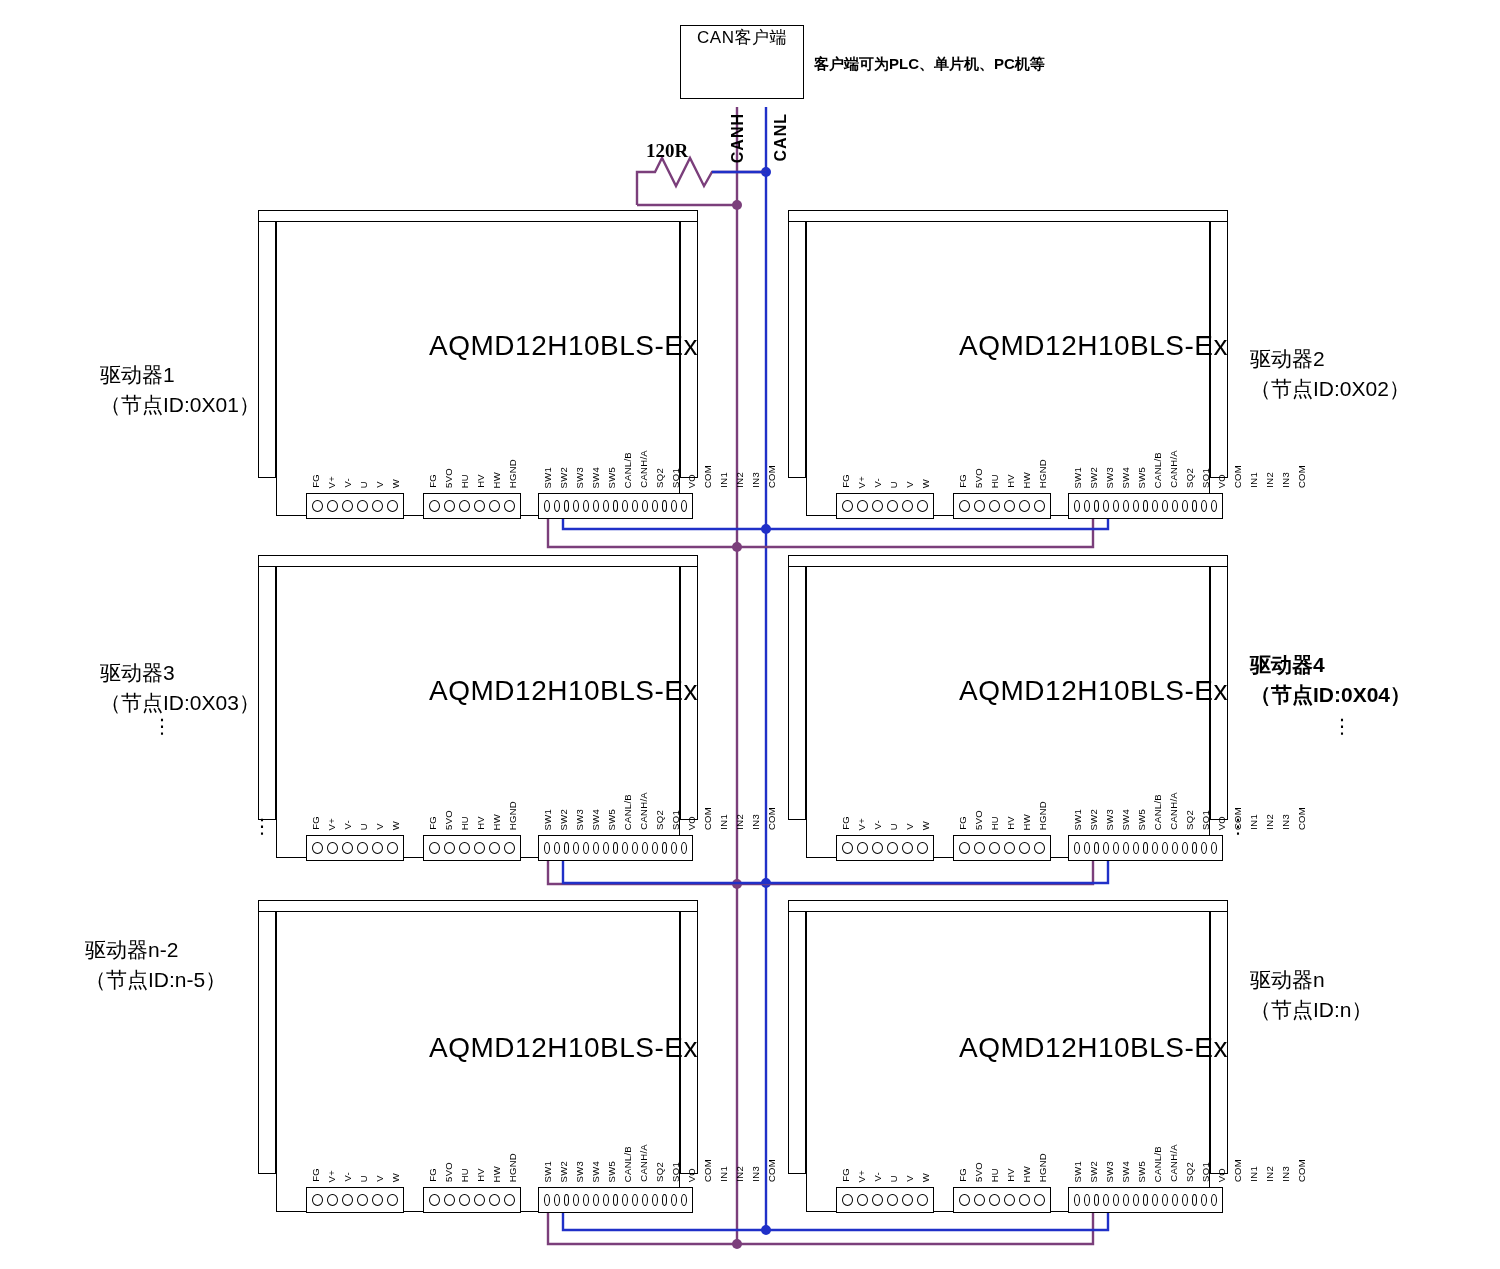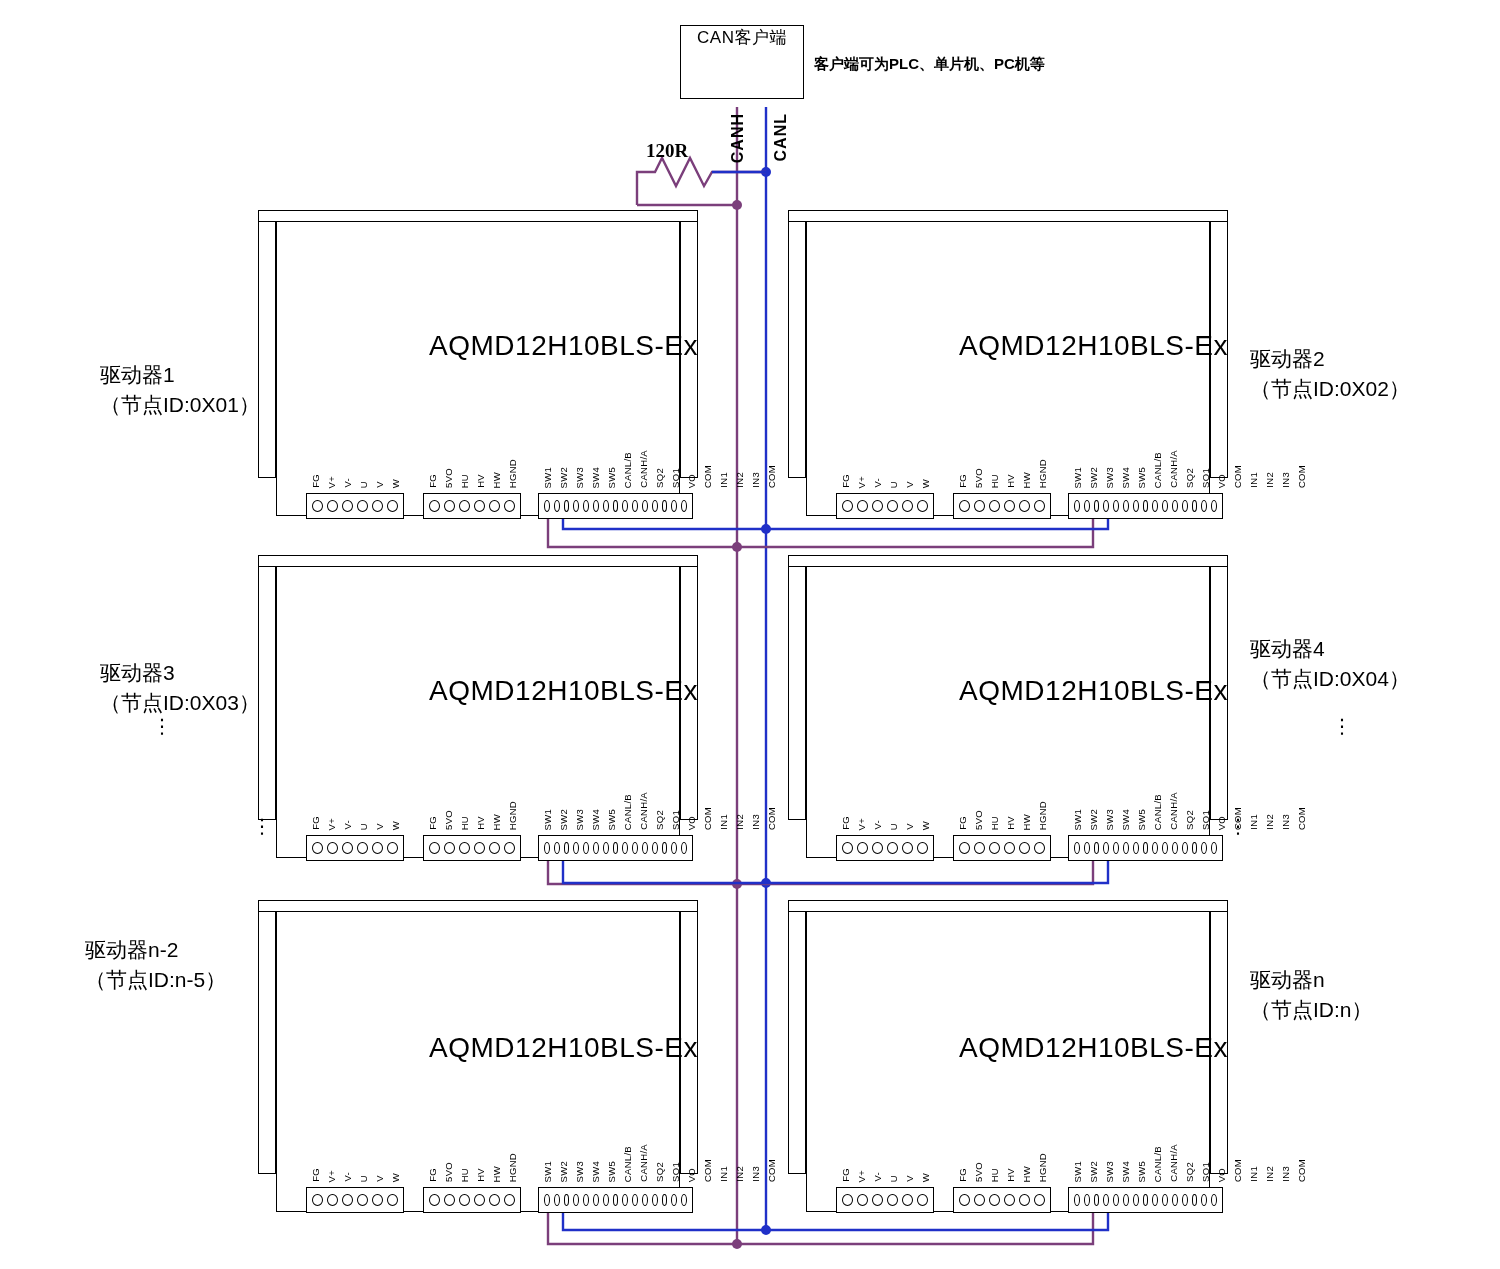--- a/index.html
+++ b/index.html
@@ -478,21 +478,21 @@
         <div class="pin"></div>
         <div class="pin"></div>
         <div class="pin"></div>
         <div class="pin"></div>
         <div class="pin"></div>
         <div class="pin"></div>
         <div class="pin"></div>
         <div class="pin"></div>
       </div>
   </div>
-  <div class="caption" style="left:1250px;top:624px;width:230px;">
+  <div class="caption" style="left:1250px;top:640px;width:230px;font-weight:bold;">
     <div>驱动器4</div>
     <div>（节点ID:0X04）</div>
   </div>
 
   <div class="module" style="left:258px;top:900px;width:440px;height:312px;">
     <div class="mod-railL"></div>
     <div class="mod-railR"></div>
     <div class="mod-top"></div>
     <div class="mod-body"></div>
     <div class="mod-title" style="top:132px;">AQMD12H10BLS-Ex</div>

